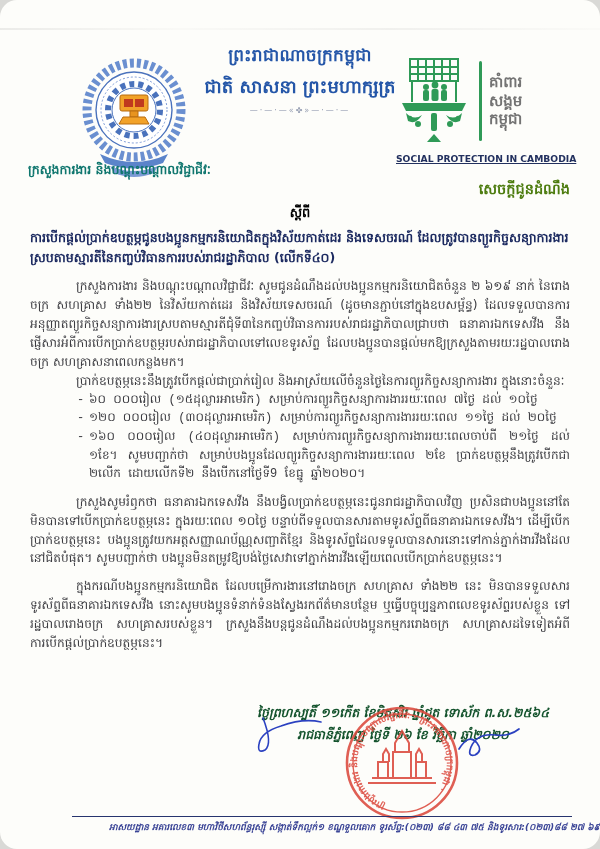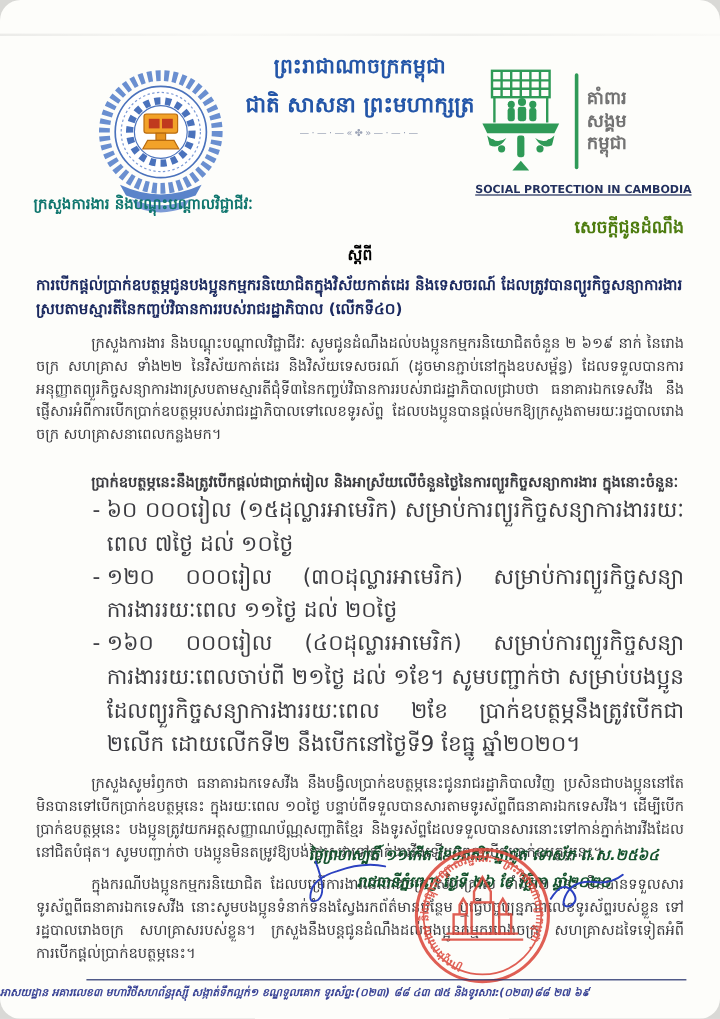--- a/index.html
+++ b/index.html
@@ -30,40 +30,40 @@
 
   .ministry-name { position:absolute; left:28px; top:162px; color:#0f766e; font-weight:bold; font-size:12.5px; }
 
   
   .content { position:absolute; left:30px; right:30px; top:180px; color:#3b3b40; }
   .title1 { text-align:right; font-weight:bold; color:#4d7c0f; font-size:14.5px; }
   .title2 { text-align:center; font-weight:bold; color:#000000; font-size:13px; margin-top:3px; }
   .subtitle { text-align:left; font-weight:bold; color:#1c2a60; font-size:12.6px; margin-top:5px; line-height:1.6; }
 
   .para { margin-top:9px; font-size:12.2px; line-height:1.55; text-align:justify; text-indent:46px; }
-  .para.tight { margin-top:21px;font-weight:bold; }
+  .para.tight { margin-top:0; }
   .bullets { margin-left:46px; }
-  .bullet { position:relative; font-size:18px; line-height:1.55; padding-left:13px; text-align:justify; }
+  .bullet { position:relative; font-size:12px; line-height:1.55; padding-left:13px; text-align:justify;font-family:Liberation Mono, monospace; }
   .bullet::before { content:"-"; position:absolute; left:1px; top:0; color:#3b3b40; }
 
   
   .sig-block {
     position:absolute; right:22px; top:702px; width:350px; text-align:center;
     color:#14532d; font-style:italic; font-weight:bold;
   }
   .sig-line { font-size:12.5px; line-height:1.75; }
   .sig-scribble { position:absolute; left:255px; top:708px; pointer-events:none; }
   .sig-flourish { position:absolute; left:455px; top:727px; pointer-events:none; }
 
   .stamp { position:absolute; left:334px; top:704px; opacity:.88; }
 
   
   .footer-rule { position:absolute; left:72px; right:28px; top:816px; border-top:1.6px solid #27346e; }
   .footer-address {
-    position:absolute; left:0; right:0; top:821px; text-align:left;
+    position:absolute; left:0; right:0; top:821px; text-align:right;
     font-size:9px; font-style:italic; font-weight:bold; color:#3a4496;
   }
 </style>
 </head>
 <body>
 
 <div class="page">
   <div class="crease"></div>
 
   <div class="emblem">

